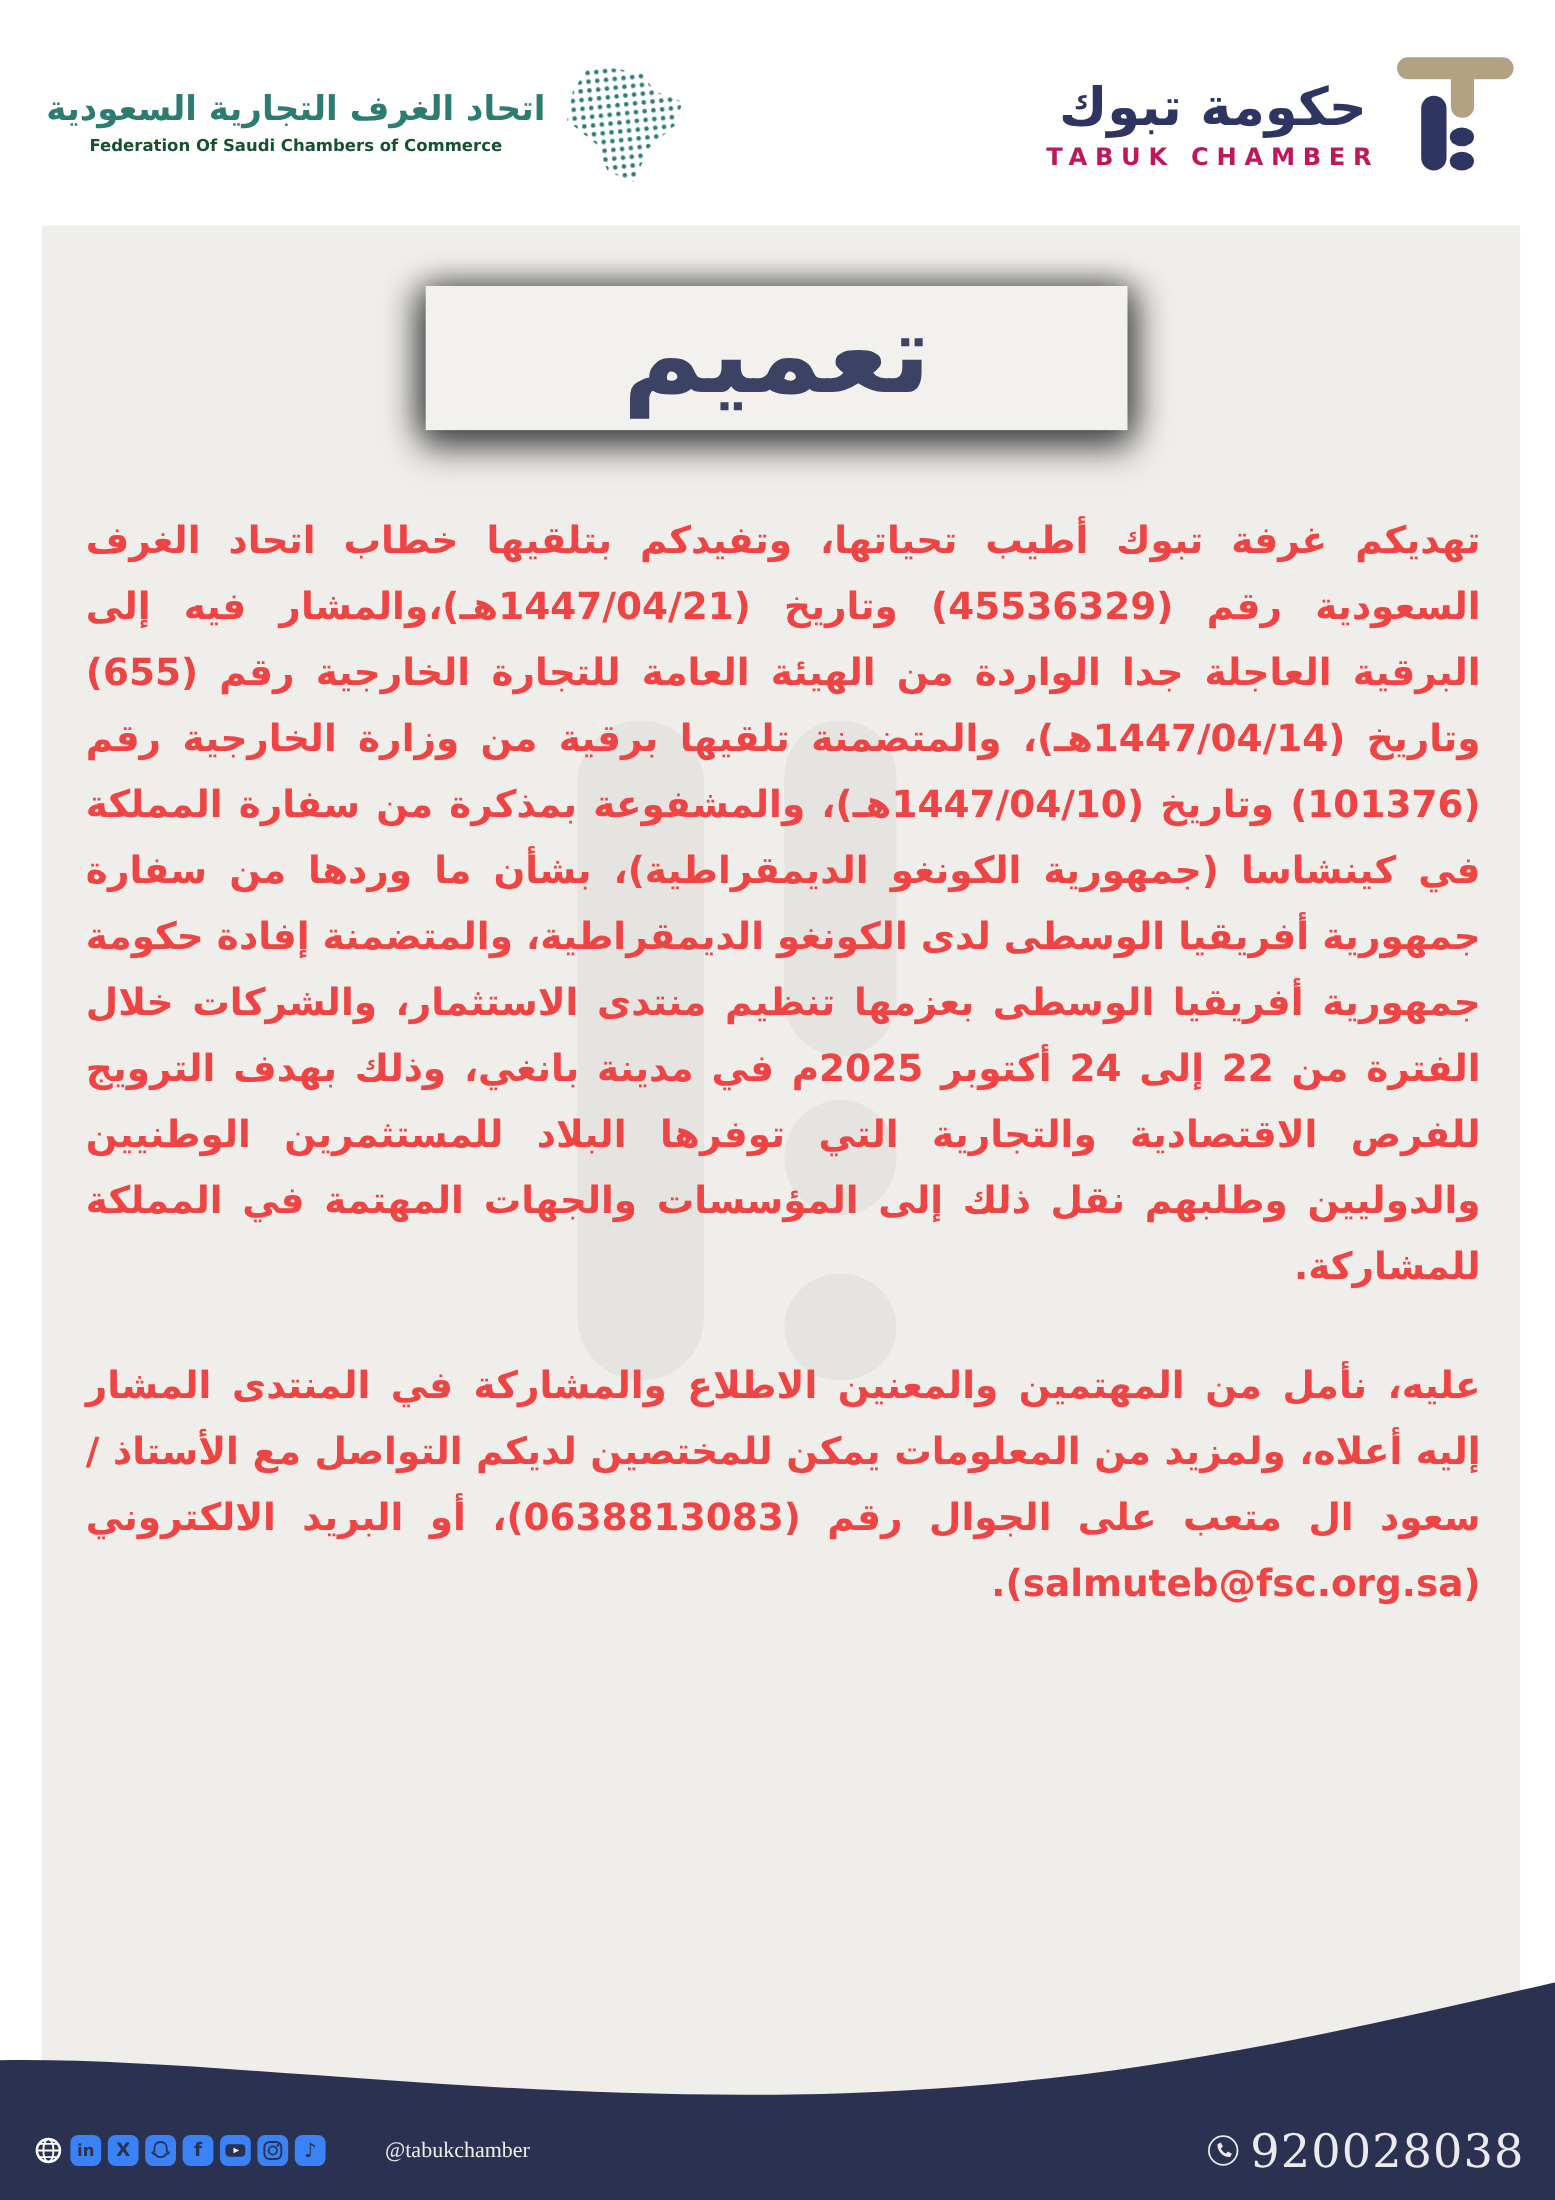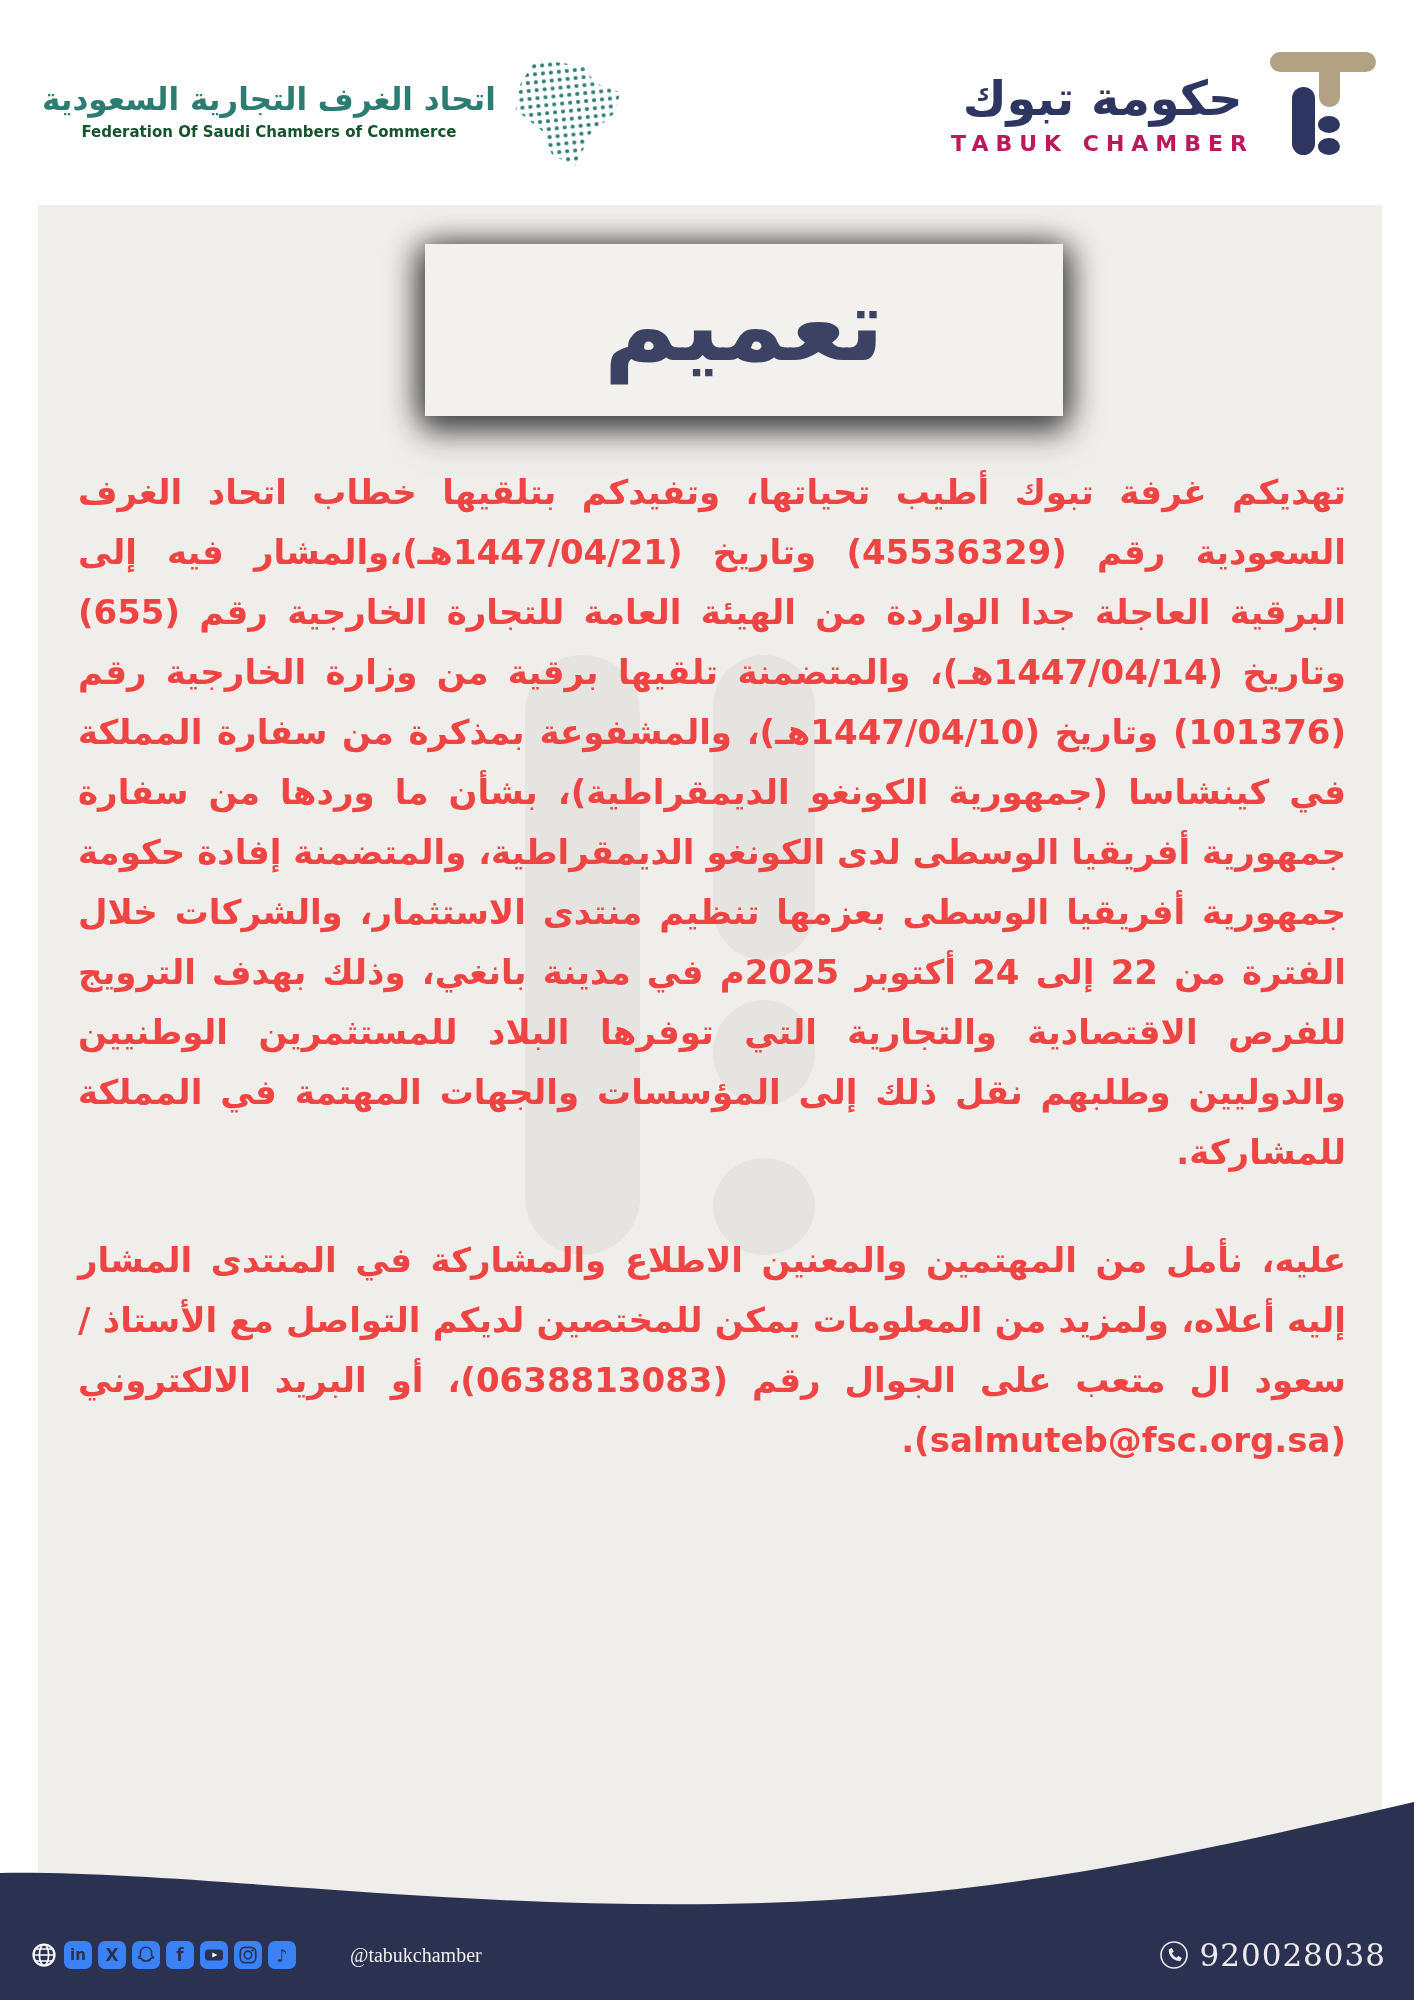--- a/index.html
+++ b/index.html
@@ -27,24 +27,23 @@
   .tabuk-en { font-size:22px; font-weight:bold; color:#be185d; letter-spacing:7px; margin-top:6px; white-space:nowrap; }
   .mark { position:relative; width:106px; height:103px; }
   .mark div { position:absolute; }
   .mark .bar-top  { left:0;   top:0;    width:106px; height:20px; background:#b2a283; border-radius:10px; }
   .mark .bar-vert { left:49px; top:16px; width:21px;  height:39px; background:#b2a283; border-radius:0 0 10px 10px; }
   .mark .pill     { left:22px; top:35px; width:23px;  height:68px; background:#2e3560; border-radius:12px; }
   .mark .dot1     { left:48px; top:64px; width:22px;  height:17px; background:#2e3560; border-radius:50%; }
   .mark .dot2     { left:48px; top:86px; width:22px;  height:17px; background:#2e3560; border-radius:50%; }
   
   .title-box {
-    position:absolute; left:387px; top:244px; width:638px; height:172px;
+    position:absolute; left:387px; top:260px; width:638px; height:131px;
     background:#f3f1ee; display:flex; align-items:center; justify-content:center;
     box-shadow:0 14px 28px 4px rgba(22,22,26,0.62), 0 -6px 22px rgba(22,22,26,0.22), 14px 0 26px rgba(22,22,26,0.28), -14px 0 26px rgba(22,22,26,0.28);
-    margin-left:38px;
   }
   .title-text { font-size:100px; font-weight:bold; color:#3b4264; direction:rtl; line-height:1; padding-bottom:8px; }
   
   .body-wrap { position:absolute; left:78px; top:462px; width:1268px; }
   .para {
     direction:rtl; text-align:justify; font-size:34px; font-weight:bold;
     color:#ef4444; line-height:60px;
   }
   .para + .para { margin-top:48px; }
   
@@ -56,21 +55,21 @@
   .socials { display:flex; align-items:center; gap:6px; }
   .sicon {
     width:28px; height:28px; background:#3b82f6; border-radius:7px;
     color:#2b3151; display:flex; align-items:center; justify-content:center;
     font-weight:bold; cursor:pointer;
   }
   .sicon.no-bg { background:transparent; }
   .handle { margin-left:54px; font-family:Liberation Serif, serif; font-size:20px; color:#f0efed; }
   .spacer { flex:1; }
   .phone-group { display:flex; align-items:center; gap:10px; }
-  .phone-num { font-family:"DejaVu Serif", serif; font-size:31px; color:#eceaec; letter-spacing:1px; }
+  .phone-num { font-family:"DejaVu Serif", serif; font-size:42px; color:#eceaec; letter-spacing:1px; }
 </style>
 </head>
 <body>
 
 <div class="page">
 
   <div class="panel"></div>
   <div class="wm wm-pill-tall"></div>
   <div class="wm wm-pill-short"></div>
   <div class="wm wm-dot1"></div>

